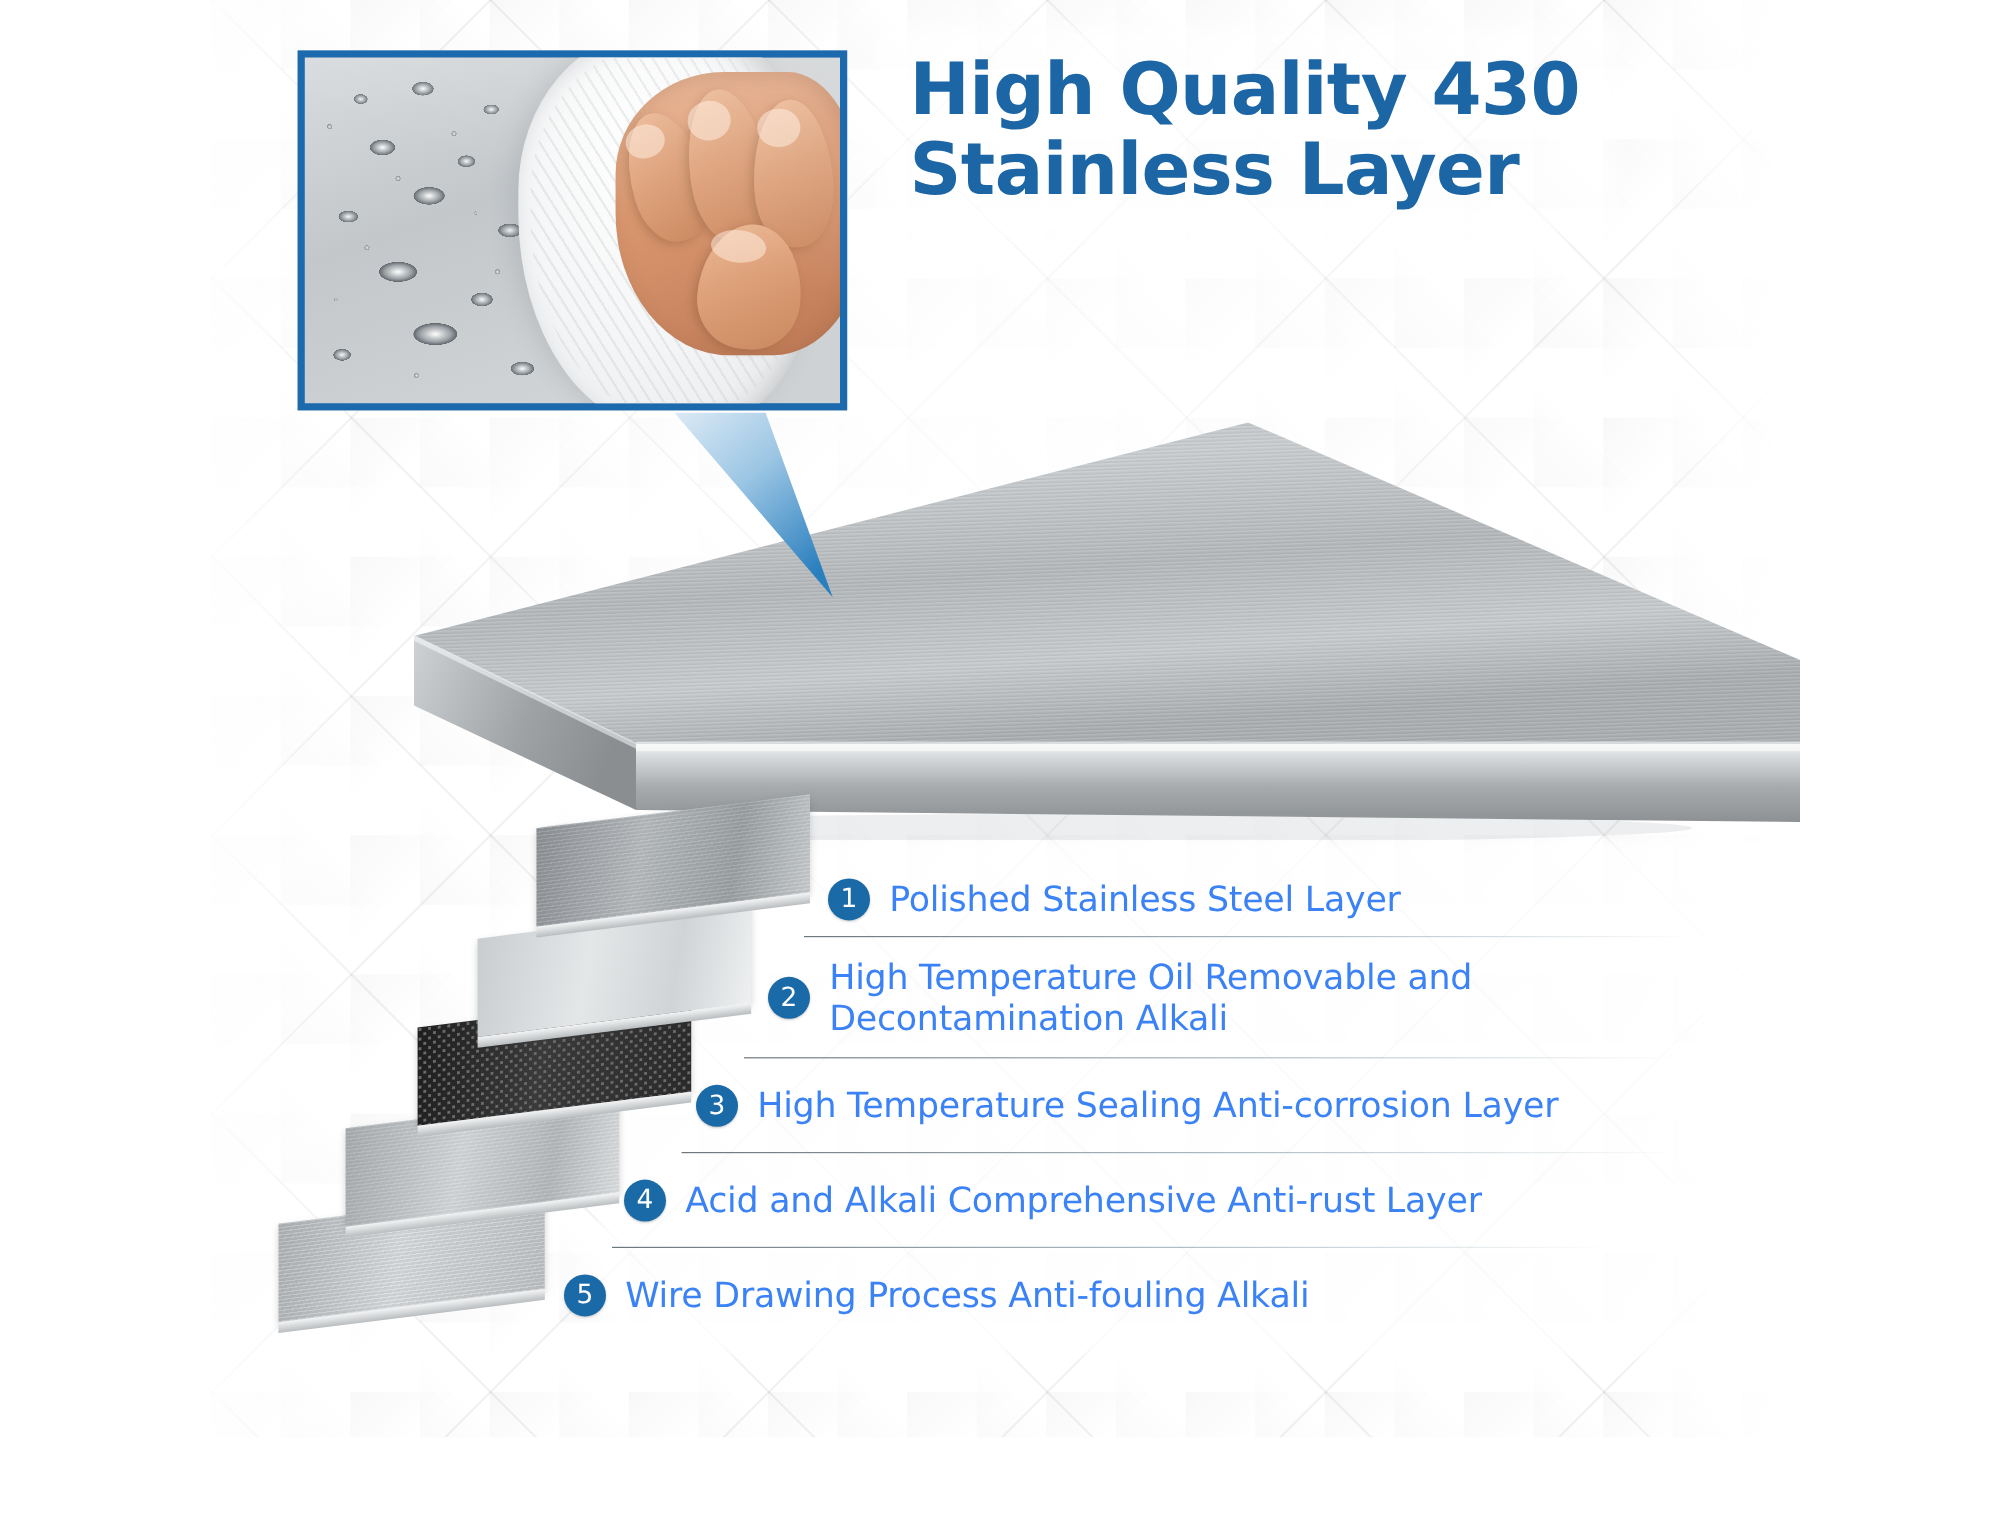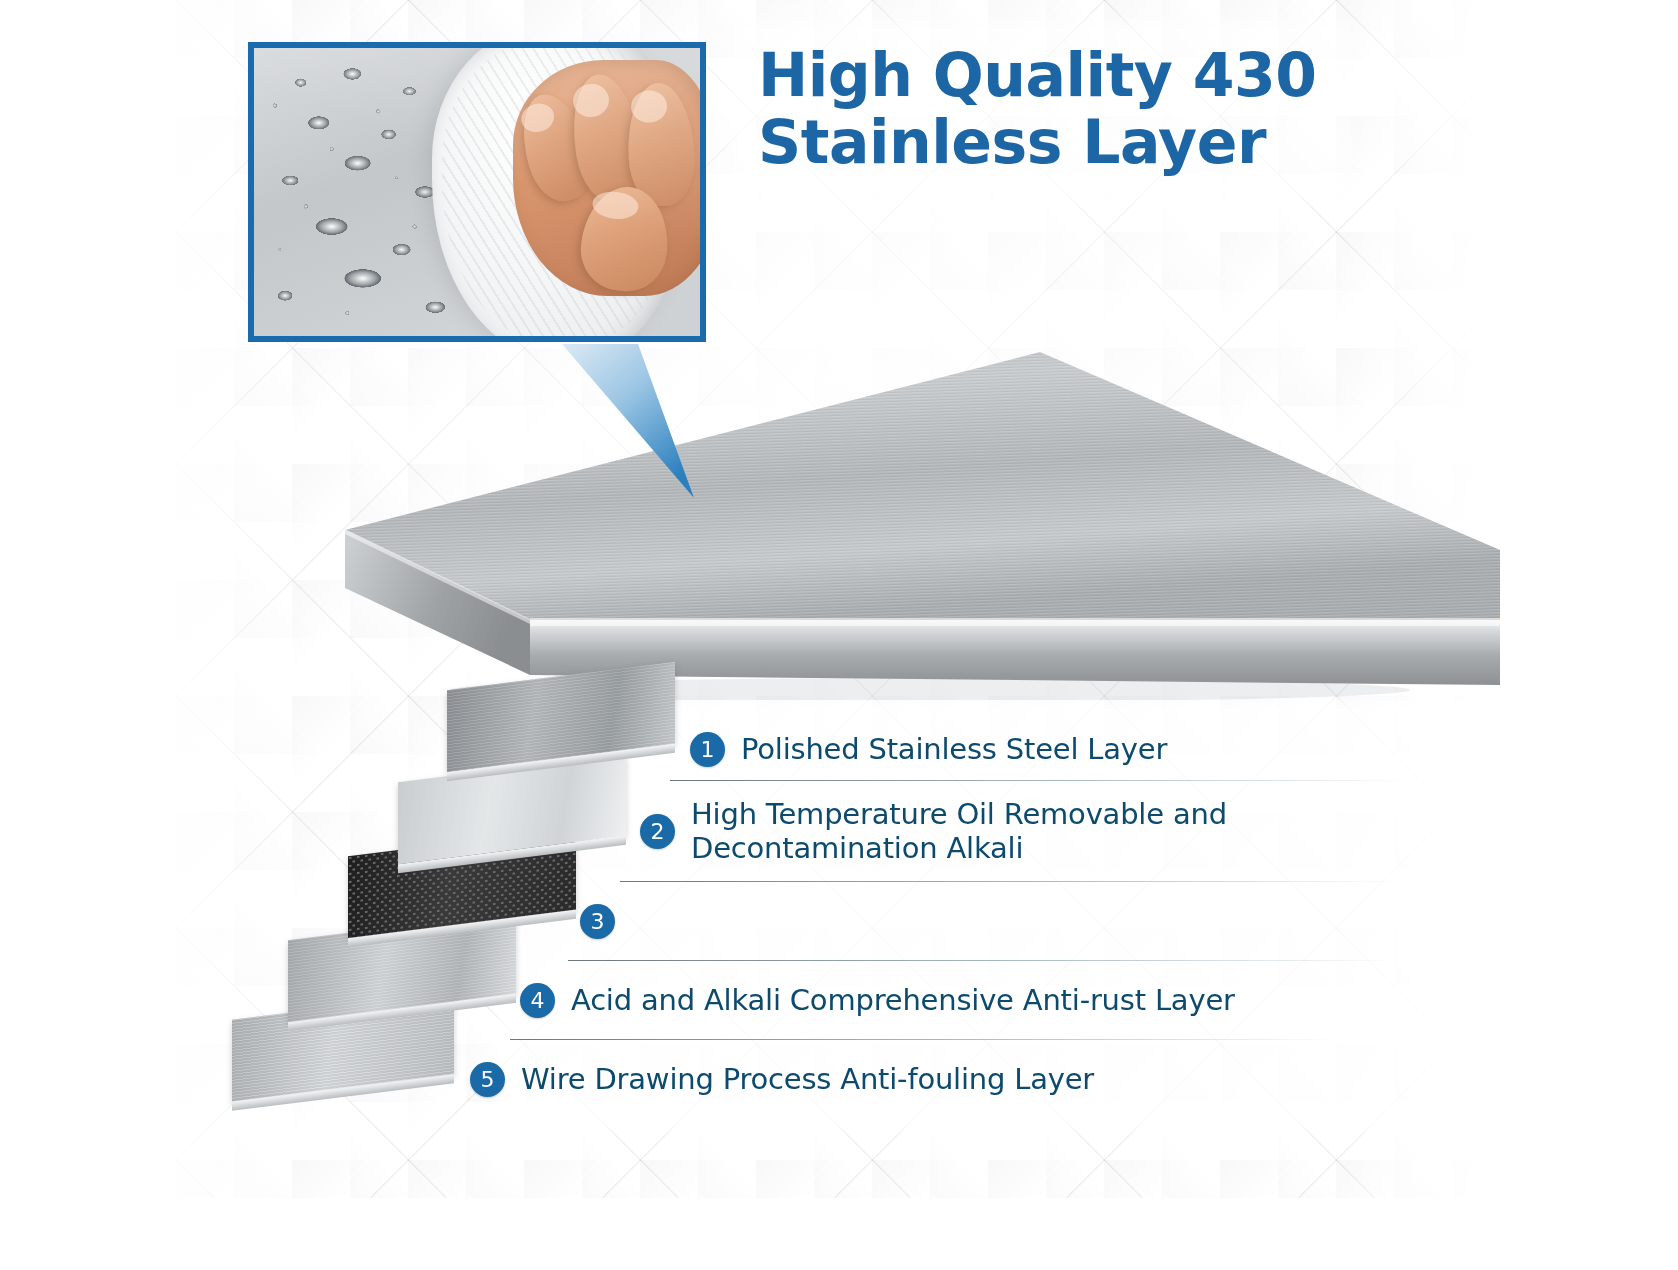--- a/index.html
+++ b/index.html
@@ -197,21 +197,21 @@
     color: #ffffff;
     font-size: 22px;
     font-weight: normal;
     display: flex;
     align-items: center;
     justify-content: center;
     font-family: "DejaVu Sans", sans-serif;
     box-shadow: 0 1px 2px rgba(0,0,0,0.2);
   }
   .feature-text {
-    color: #0c4a6e;
+    color: #3b82f6;
     font-size: 29px;
     line-height: 1.18;
     font-family: "DejaVu Sans", sans-serif;
     letter-spacing: -0.2px;
     white-space: pre-line;
     text-shadow: 0 1px 0 rgba(255,255,255,0.85);
   }
   .sep {
     height: 1px;
     background: linear-gradient(to right, #3c4a52 0%, #8fa5b2 55%, rgba(200,215,225,0) 100%);
@@ -344,29 +344,30 @@
 
     <div class="feature-row" style="height:100px; padding-left:120px;">
       <div class="badge">2</div>
       <div class="feature-text">High Temperature Oil Removable and
 Decontamination Alkali</div>
     </div>
     <div class="sep" style="margin-left:100px; width:780px;"></div>
 
     <div class="feature-row" style="height:78px; padding-left:60px;">
       <div class="badge">3</div>
+      <div class="feature-text">High Temperature Sealing Anti-corrosion Layer</div>
     </div>
     <div class="sep" style="margin-left:48px; width:830px;"></div>
 
     <div class="feature-row" style="height:78px; padding-left:0px;">
       <div class="badge">4</div>
       <div class="feature-text">Acid and Alkali Comprehensive Anti-rust Layer</div>
     </div>
     <div class="sep" style="margin-left:-10px; width:830px;"></div>
 
     <div class="feature-row" style="height:78px; padding-left:-0px; margin-left:-50px;">
       <div class="badge">5</div>
-      <div class="feature-text">Wire Drawing Process Anti-fouling Layer</div>
+      <div class="feature-text">Wire Drawing Process Anti-fouling Alkali</div>
     </div>
 
   </div>
 
 </div>
 
 </body></html>

